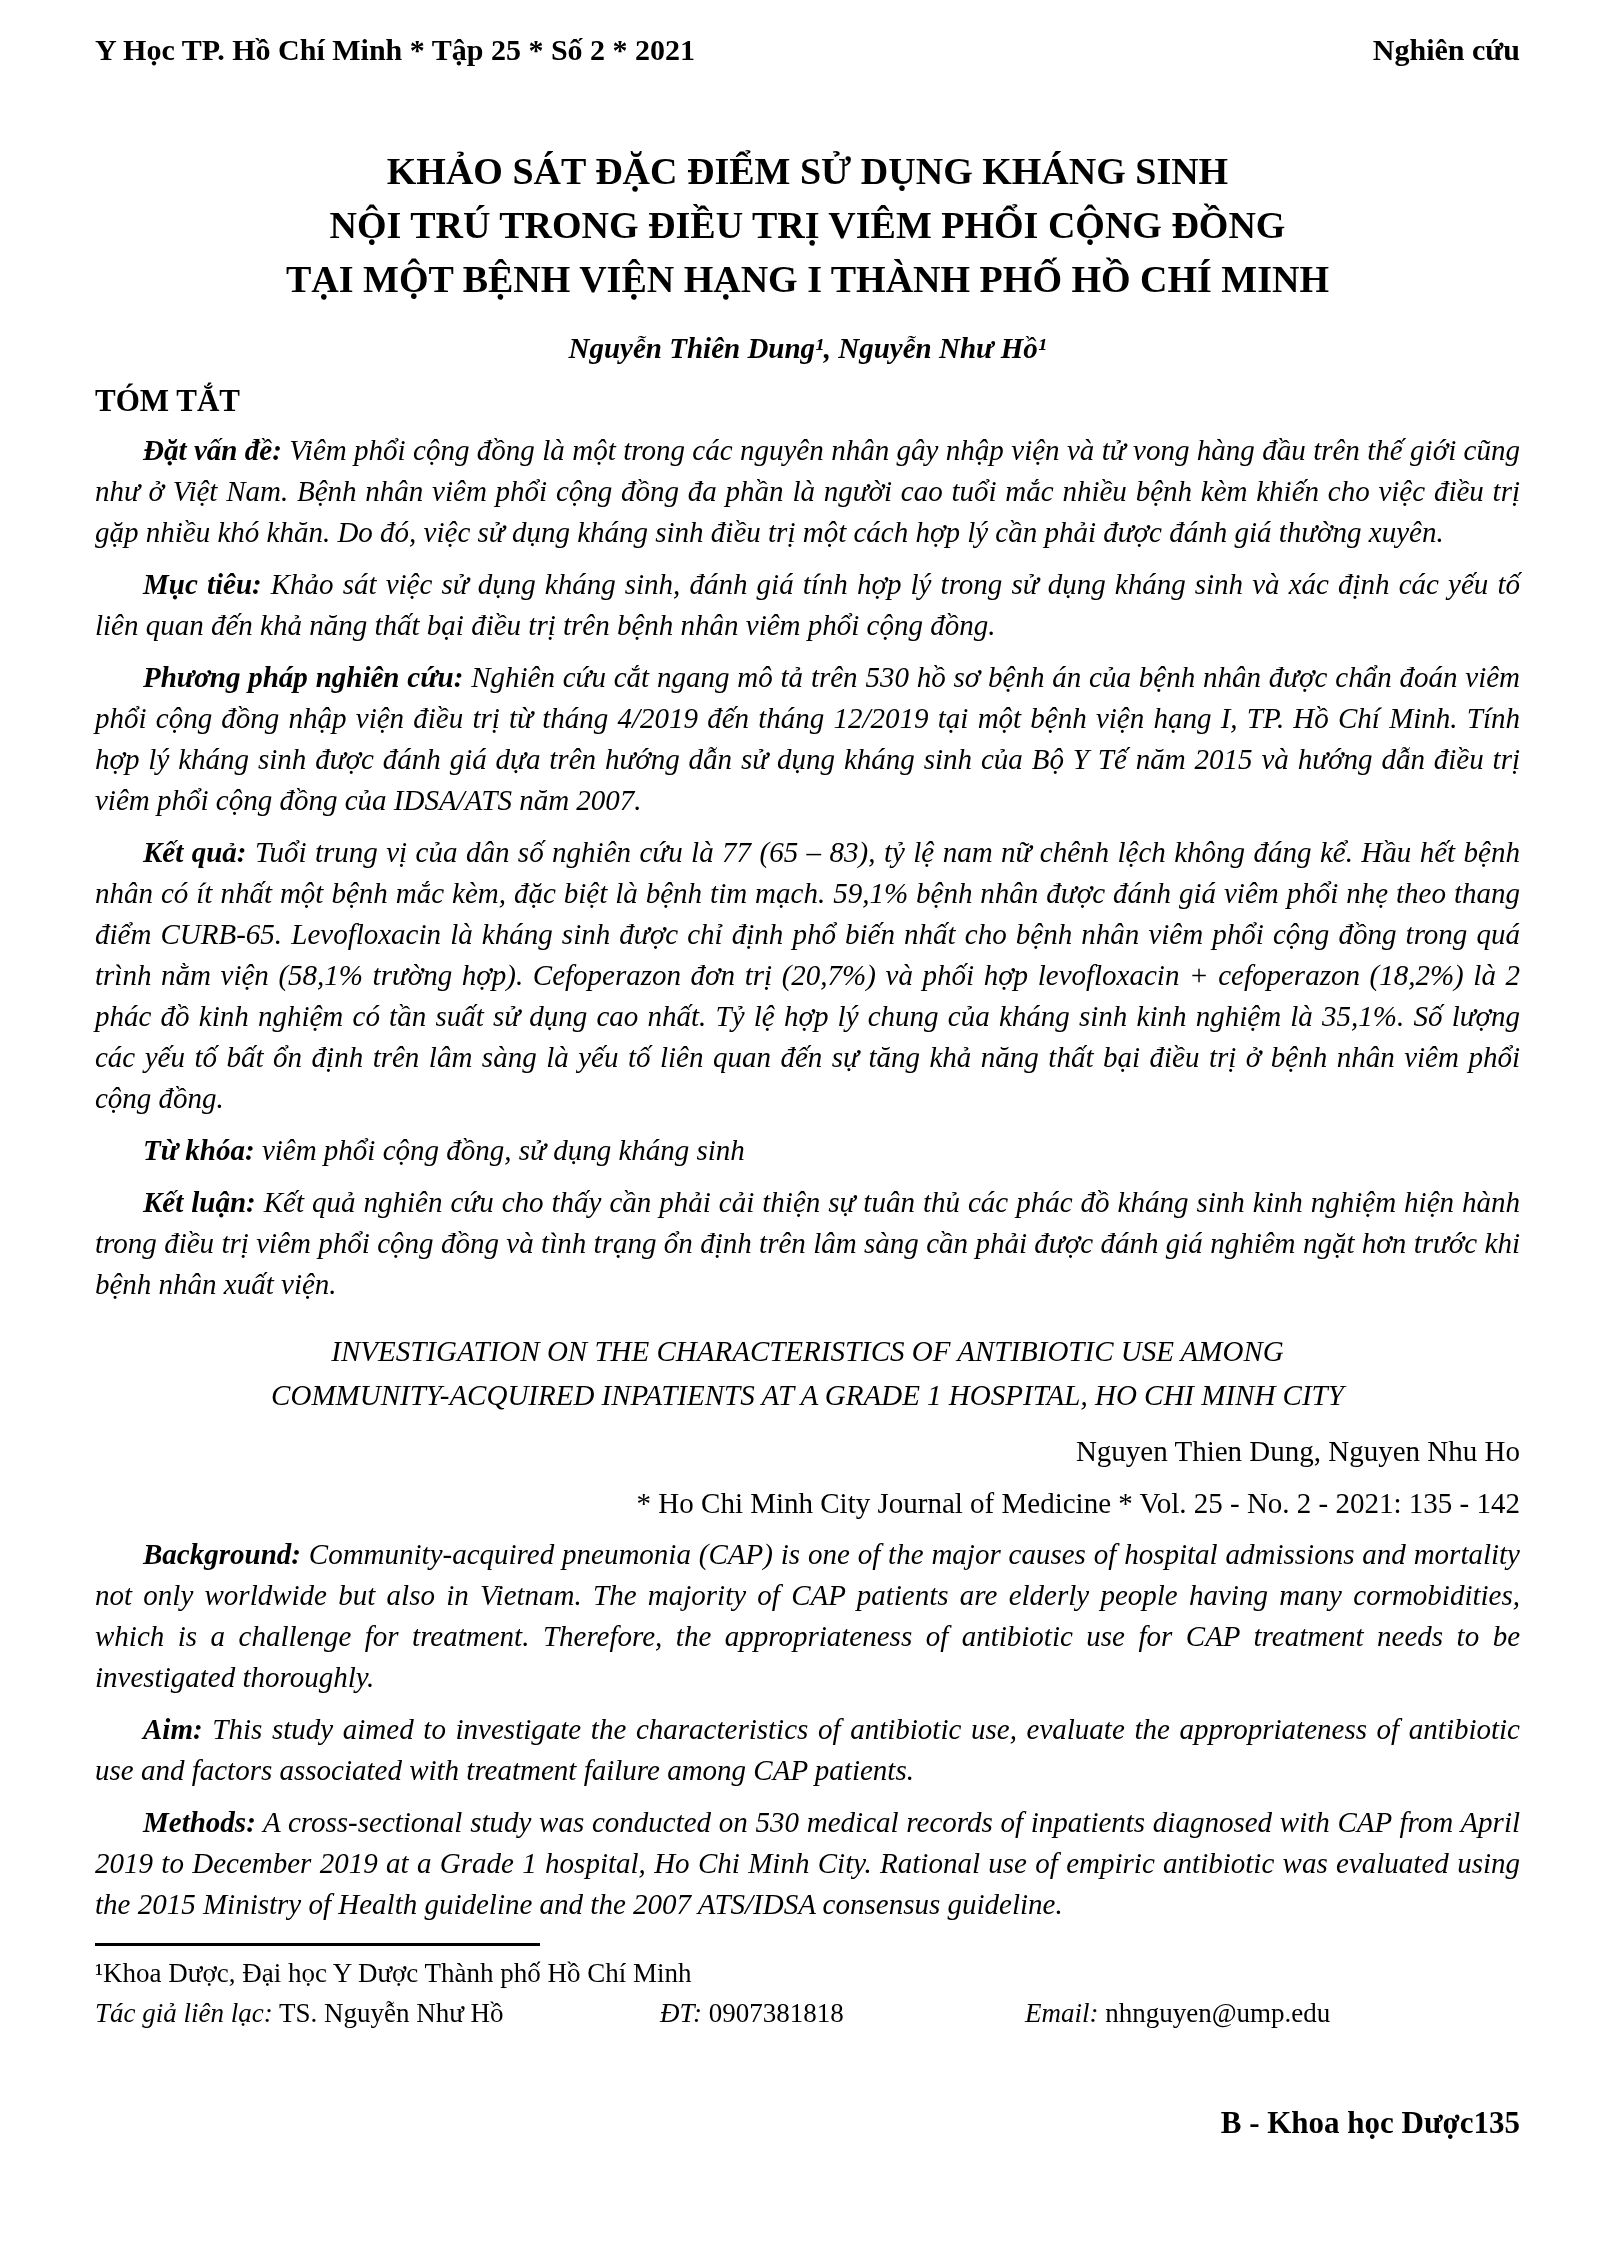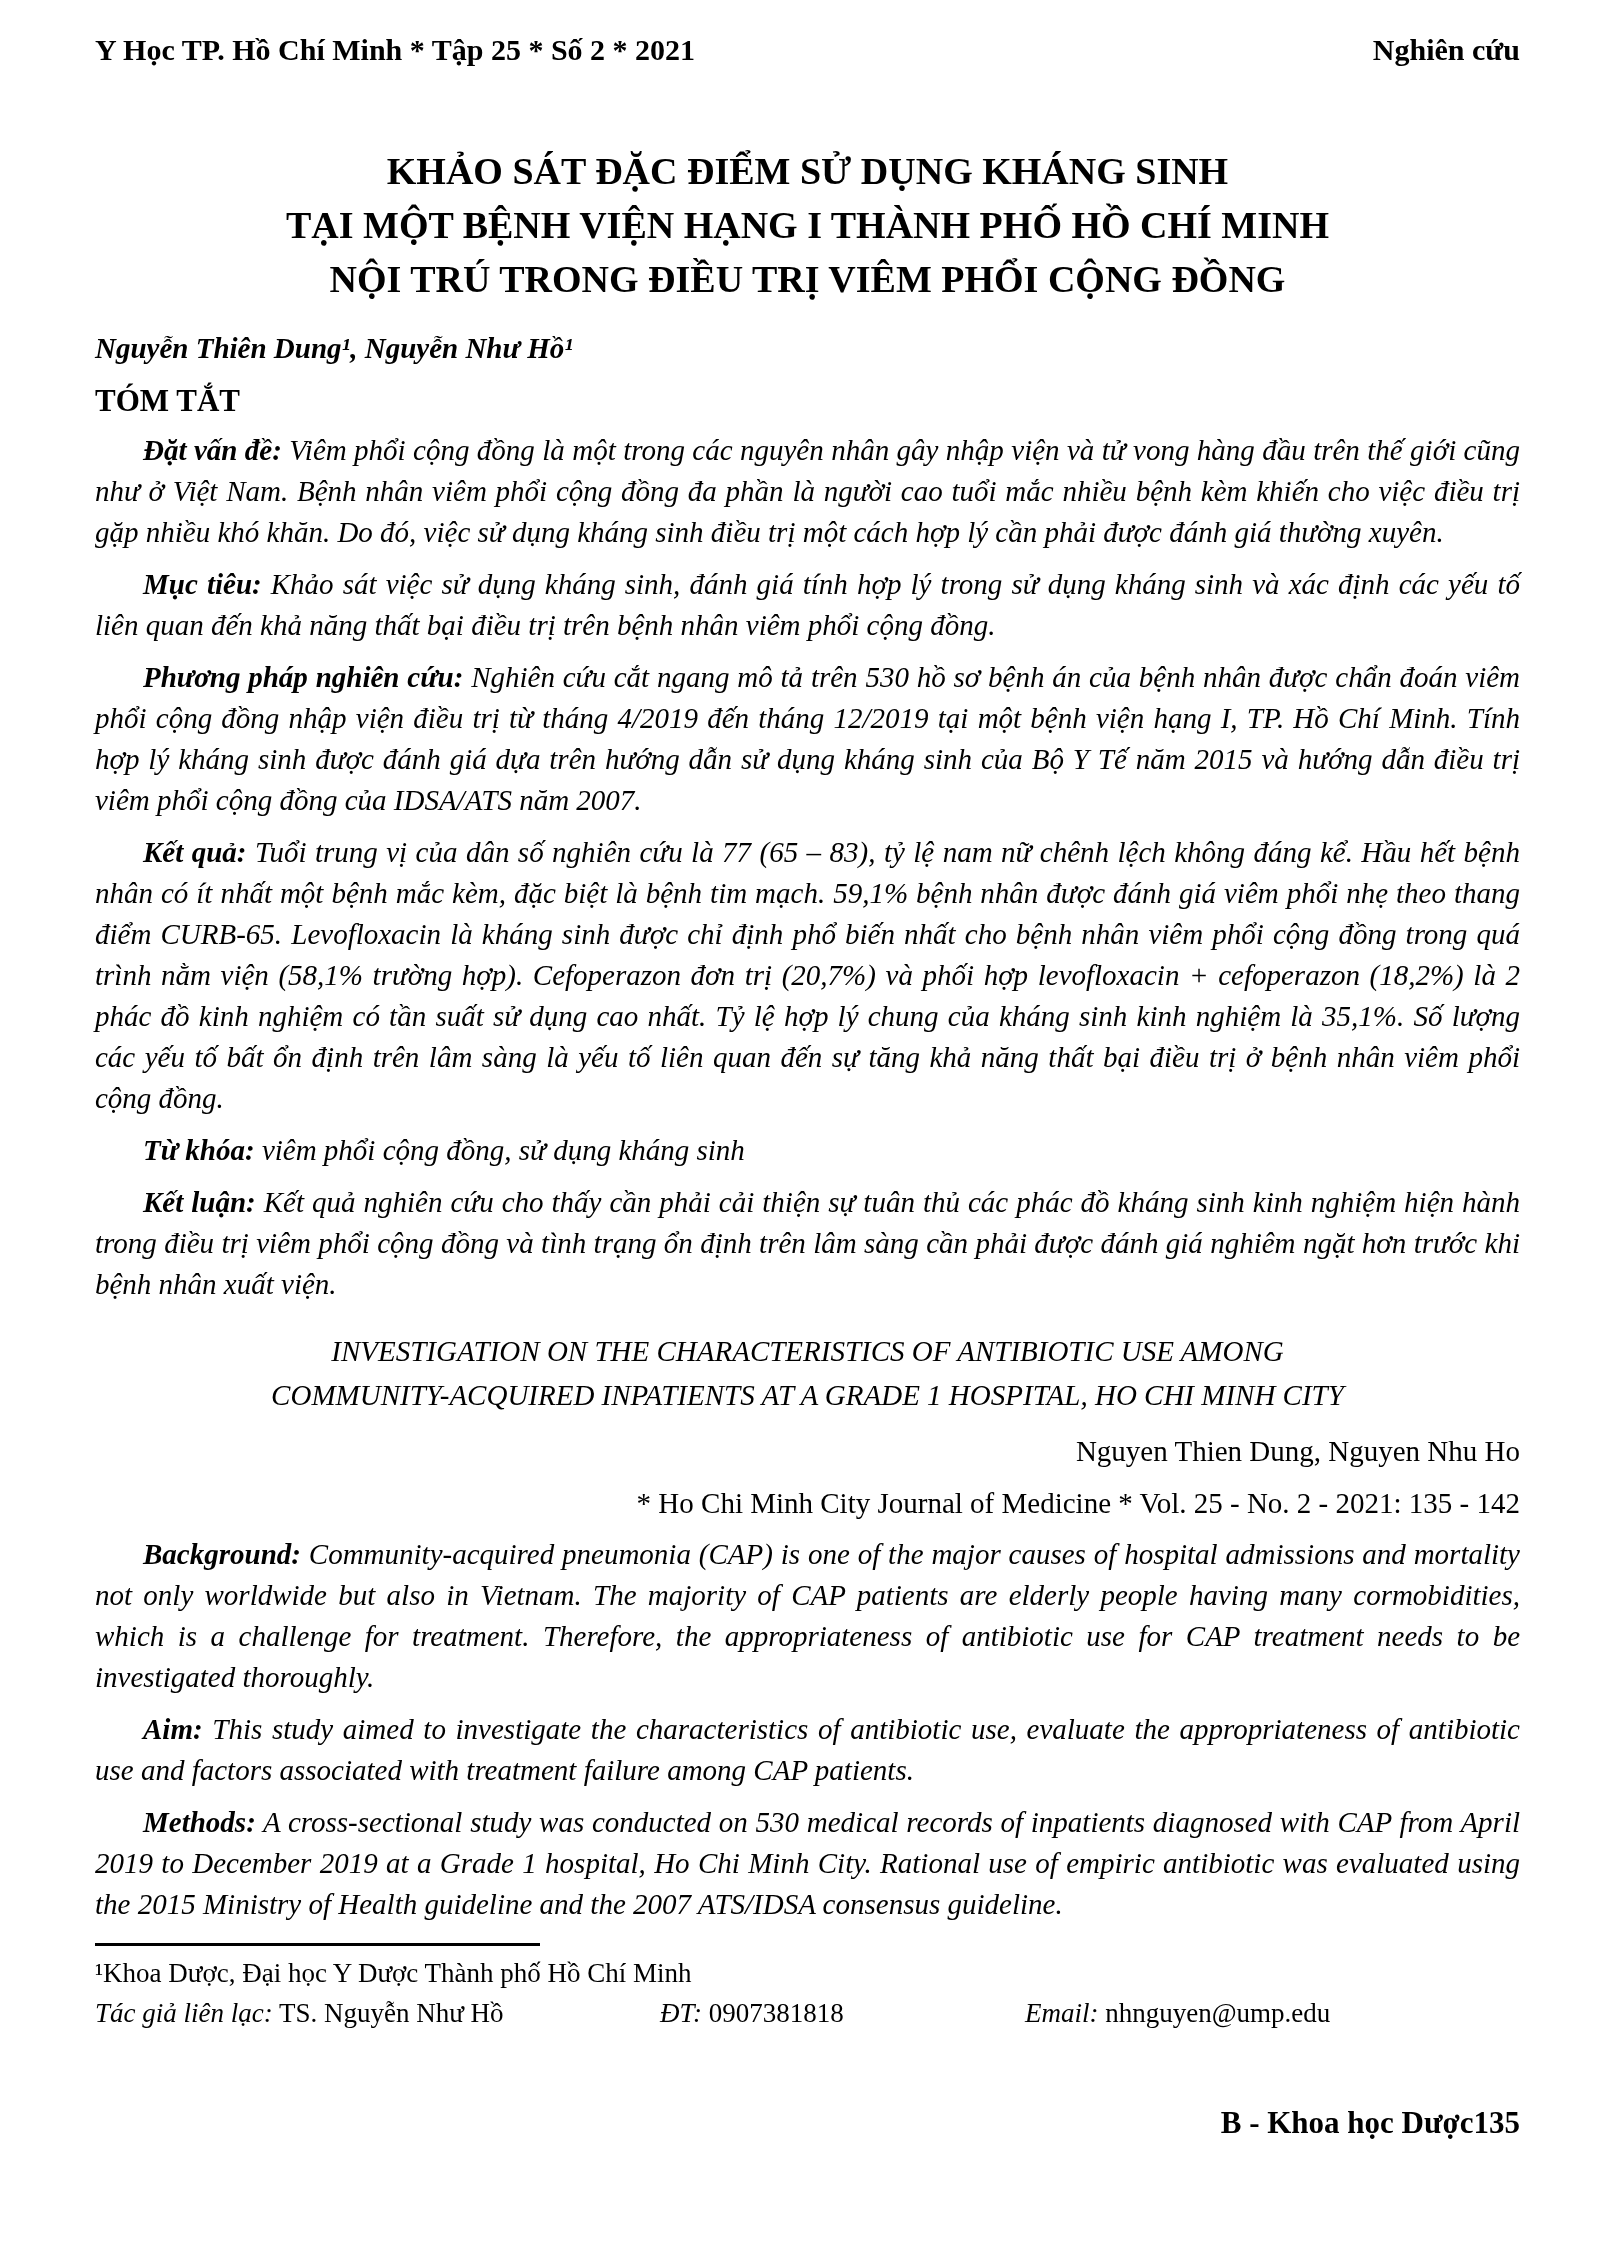--- a/index.html
+++ b/index.html
@@ -11,21 +11,21 @@
   .page { position: relative; width: 1615px; height: 2245px; box-sizing: border-box;
           padding: 32px 95px 0 95px; }
 
   .jheader { display: flex; justify-content: space-between; align-items: baseline;
              font-weight: bold; font-size: 30px; line-height: 36px; }
 
   .title { margin: 76px 0 8px 0; text-align: center; font-weight: bold;
            font-size: 38px; line-height: 54px; letter-spacing: 0; }
   .title .tline { display: block; }
 
-  .authors-vi { margin-top: 26px; text-align: left; font-weight: bold;
+  .authors-vi { margin-top: 26px; text-align: center; font-weight: bold;
                 font-style: italic; font-size: 29px; }
 
   .abs-head { margin: 18px 0 6px 0; font-weight: bold; font-size: 31px; }
 
   .para { margin: 11px 0; font-style: italic; font-size: 29px; line-height: 41px;
           text-align: justify; text-indent: 48px; }
   .para .lead { font-weight: bold; }
 
   .en-title { margin-top: 24px; text-align: center; font-style: italic;
               font-size: 29px; line-height: 44px; }
@@ -54,22 +54,22 @@
 
 <div class="page">
 
   <div class="jheader">
     <span>Y Học TP. Hồ Chí Minh * Tập 25 * Số 2 * 2021</span>
     <span>Nghiên cứu</span>
   </div>
 
   <h1 class="title">
     <span class="tline">KHẢO SÁT ĐẶC ĐIỂM SỬ DỤNG KHÁNG SINH</span>
+    <span class="tline">NỘI TRÚ TRONG ĐIỀU TRỊ VIÊM PHỔI CỘNG ĐỒNG</span>
     <span class="tline">TẠI MỘT BỆNH VIỆN HẠNG I THÀNH PHỐ HỒ CHÍ MINH</span>
-    <span class="tline">NỘI TRÚ TRONG ĐIỀU TRỊ VIÊM PHỔI CỘNG ĐỒNG</span>
   </h1>
 
   <div class="authors-vi">Nguyễn Thiên Dung¹, Nguyễn Như Hồ¹</div>
 
   <h2 class="abs-head">TÓM TẮT</h2>
 
   <p class="para">
     <span class="lead">Đặt vấn đề:</span><span> Viêm phổi cộng đồng là một trong các nguyên nhân gây nhập viện và tử vong hàng đầu trên thế giới cũng như ở Việt Nam. Bệnh nhân viêm phổi cộng đồng đa phần là người cao tuổi mắc nhiều bệnh kèm khiến cho việc điều trị gặp nhiều khó khăn. Do đó, việc sử dụng kháng sinh điều trị một cách hợp lý cần phải được đánh giá thường xuyên.</span>
   </p>
   <p class="para">

